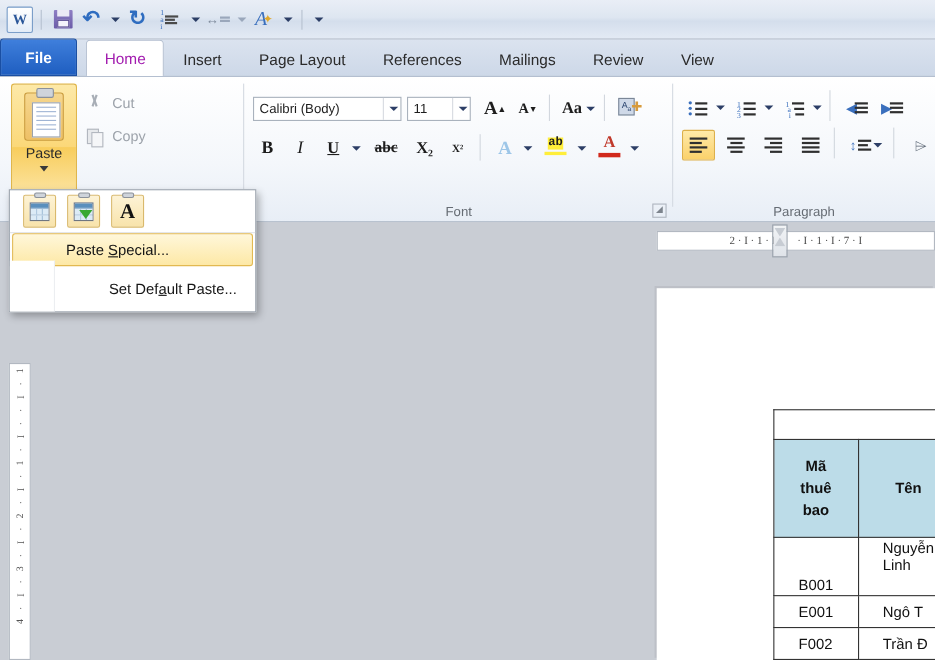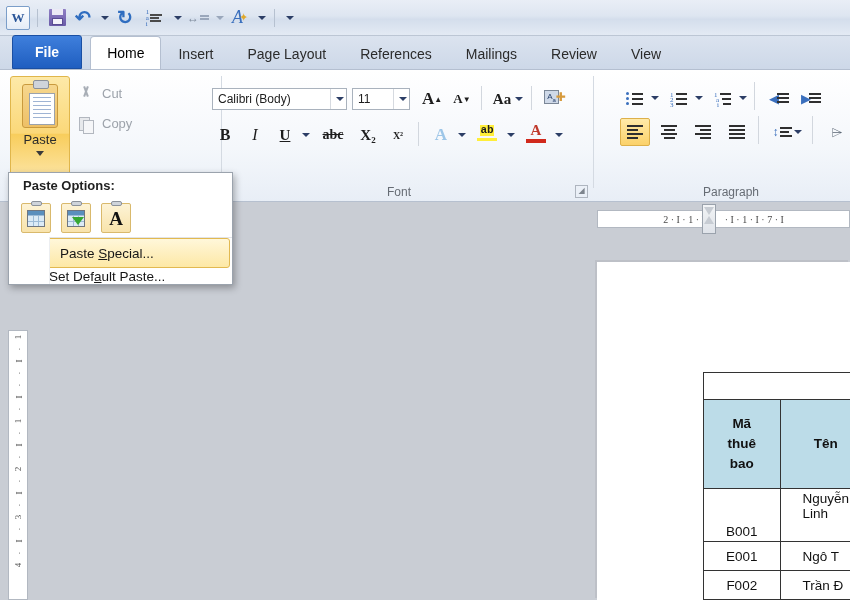--- a/index.html
+++ b/index.html
@@ -49,26 +49,26 @@
     display:flex;align-items:flex-end;box-sizing:border-box;
   }
   .tab{
     height:30px;line-height:30px;padding:0 16px;font-size:14px;color:#2b2b2b;
     border:1px solid transparent;border-bottom:none;
     border-top-left-radius:4px;border-top-right-radius:4px;
     position:relative;cursor:default;white-space:nowrap;
   }
   .tab.file{
     background:linear-gradient(to bottom,#3f7fdc,#1f5ec0);
-    color:#ffffff;font-weight:bold;margin-left:12px;margin-right:8px;
+    color:#ffffff;font-weight:bold;margin-left:0;margin-right:8px;
     border:1px solid #1a4fa3;height:32px;line-height:32px;padding:0 22px;
     border-top-left-radius:3px;border-top-right-radius:3px;
   }
   .tab.active{
-    background:#ffffff;border-color:#b4bfd0;color:#000000;height:32px;line-height:32px;
+    background:#ffffff;border-color:#b4bfd0;color:#a21caf;height:32px;line-height:32px;
   }
 
   
   .ribbon{
     position:absolute;left:0;top:70px;width:850px;height:132px;
     background:linear-gradient(to bottom,#ffffff 0%,#f4f7fb 60%,#e8eef6 100%);
     border-bottom:1px solid #b6c0cf;box-sizing:border-box;
   }
   .group{position:absolute;top:0;height:131px;}
   .group-label{
@@ -114,21 +114,21 @@
     content:"";position:absolute;left:7px;top:1px;width:2px;height:11px;background:#a8aeb6;
   }
   .ic-scissors:before{transform:rotate(20deg);}
   .ic-scissors:after{transform:rotate(-20deg);}
   .ic-copy:before{content:"";position:absolute;left:1px;top:2px;width:9px;height:12px;background:#e7e9ec;border:1px solid #b2b7bf;}
   .ic-copy:after{content:"";position:absolute;left:5px;top:5px;width:9px;height:12px;background:#f5f6f8;border:1px solid #b2b7bf;}
   .ic-brush:before{content:"";position:absolute;left:1px;top:9px;width:11px;height:6px;background:#f5d469;border:1px solid #c2a23b;transform:rotate(-18deg);}
   .ic-brush:after{content:"";position:absolute;left:8px;top:1px;width:8px;height:3px;background:#4d7bc4;transform:rotate(-40deg);}
 
   
-  #g-font{left:204px;width:390px;}
+  #g-font{left:222px;width:390px;}
   .fontbox{
     position:absolute;height:22px;border:1px solid #a9b2bd;background:#fff;
     display:flex;align-items:center;box-sizing:border-box;font-size:12px;color:#1d1d1d;
   }
   .fontbox .txt{padding-left:5px;flex:1;white-space:nowrap;overflow:hidden;}
   .fontbox .dd{width:15px;display:flex;align-items:center;justify-content:center;border-left:1px solid #d6dae0;height:100%;}
   .fbtn{
     position:absolute;height:24px;display:flex;align-items:center;justify-content:center;
     font-size:14px;color:#1d1d1d;border:1px solid transparent;border-radius:2px;
   }
@@ -184,22 +184,22 @@
   .pasteopt .letterA{
     position:absolute;left:0;top:4px;width:100%;text-align:center;
     font-size:19px;font-weight:bold;color:#111;font-family:"Liberation Serif",serif;line-height:22px;
   }
   .pasteopt .greenarrow{
     position:absolute;left:10px;top:13px;width:0;height:0;
     border-left:6px solid transparent;border-right:6px solid transparent;border-top:8px solid #36a832;
   }
   .menu-sep{height:1px;background:#e2e4e8;margin:0;}
   .menu-item{
-    height:16px;display:flex;align-items:center;font-size:13.5px;color:#161616;
-    box-sizing:border-box;border-left:40px solid #ffffff;
+    height:41px;display:flex;align-items:center;font-size:13.5px;color:#161616;
+    box-sizing:border-box;padding-left:50px;border-left:40px solid #ffffff;
   }
   .menu-item.hl{
     background:linear-gradient(to bottom,#fff7da,#fde8a6);
     border:1px solid #e2b951;border-radius:3px;margin:0 2px;height:30px;padding-left:48px;
   }
   .menu-item u{text-decoration:underline;}
   .menu-gutter{position:absolute;left:0;top:64px;bottom:0;width:40px;background:#ffffff;border-right:1px solid #eceef1;}
 
   
   .docarea{position:absolute;left:0;top:202px;width:850px;height:398px;background:#c9cdd4;}
@@ -234,21 +234,21 @@
   .page{
     position:absolute;left:597px;top:262px;width:253px;height:338px;
     background:#ffffff;box-shadow:-2px -2px 0 rgba(0,0,0,.06);
   }
   .tbl{position:absolute;left:106px;top:110px;border-collapse:collapse;font-size:13.5px;color:#111;}
   .tbl td{border:1px solid #333;padding:2px 22px;vertical-align:middle;}
   .tbl .spacer td{height:22px;border-color:#333;}
   .tbl .hdr td{
     background:#bcdce8;font-weight:bold;text-align:center;height:84px;line-height:20px;
   }
-  .tbl .c-code{width:56px;text-align:center;}
+  .tbl .c-code{width:56px;}
   .tbl .c-name{width:96px;}
   .tbl .r td{height:24px;}
   .tbl .tall td{height:48px;vertical-align:bottom;}
   .hide{overflow:hidden;}
 </style>
 </head>
 <body>
 
 <div class="app">
 
@@ -525,21 +525,20 @@
       <div class="vsep" style="left:200px;top:46px;height:28px;"></div>
       <div class="pbtn" style="left:210px;top:48px;">
         <span style="font-size:14px;color:#5a6573;">⌲</span>
       </div>
       <div class="group-label">Paragraph</div>
     </div>
   </div>
 
   <div class="menu">
     <div class="menu-gutter"></div>
-    <div class="menu-header">Paste Options:</div>
     <div class="menu-icons">
       <div class="pasteopt">
         <div class="clip-top"></div>
         <div class="grid">
             <div class="hdr"></div>
             <div class="r">
               <span></span>
               <span></span>
               <span style="border-right:none"></span>
             </div>

